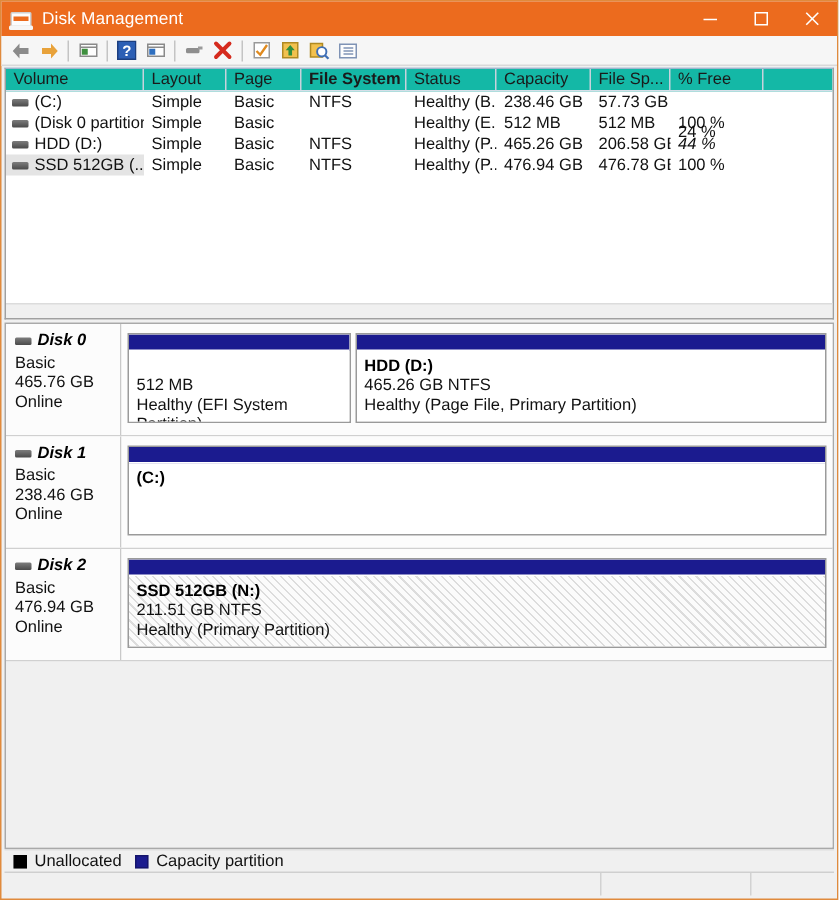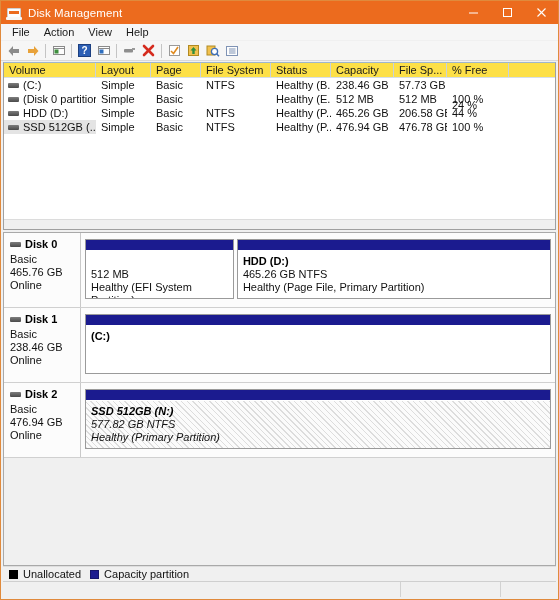--- a/index.html
+++ b/index.html
@@ -114,21 +114,21 @@
     border: 1px solid #a0a0a0;
     border-top: 1px solid #9fb6cd;
     display: flex;
     flex-direction: column;
     overflow: hidden;
     position: relative;
   }
   .lheader {
     display: flex;
     height: 15px;
-    background: #fde047;
+    background: #14b8a6;
     border-bottom: 1px solid #d6dfe8;
     flex: none;
   }
   .lheader .hcell {
     border-right: 1px solid #c8d2dc;
     padding-left: 5px;
     line-height: 14px;
     font-size: 11px;
     color: #1a1a1a;
     overflow: hidden;
@@ -192,20 +192,21 @@
     border-right: 1px solid #c9c9c9;
     padding: 5px 0 0 6px;
     background: #fcfcfc;
   }
   .disk-title {
     display: flex; align-items: center;
     font-weight: bold;
     font-size: 11px;
     color: #000;
     margin-bottom: 3px;
+    font-style: italic;
   }
   .disk-title .vol-icon { margin-right: 4px; }
   .disk-meta {
     font-size: 11px;
     color: #111;
     line-height: 13px;
   }
   .disk-parts {
     flex: 1;
     display: flex;
@@ -306,26 +307,20 @@
       </div>
       <div class="win-btn">
         <svg width="11" height="11" viewBox="0 0 11 11">
             <line x1="1.5" y1="1.5" x2="9.5" y2="9.5" stroke="#ffffff" stroke-width="1.1"></line>
             <line x1="9.5" y1="1.5" x2="1.5" y2="9.5" stroke="#ffffff" stroke-width="1.1"></line>
           </svg>
       </div>
     </div>
   </div>
 
-  <div class="menubar">
-    <div class="menu-item">File</div>
-    <div class="menu-item">Action</div>
-    <div class="menu-item">View</div>
-    <div class="menu-item">Help</div>
-  </div>
 
   <div class="toolbar">
     <div class="tb-btn">
       <svg width="14" height="12" viewBox="0 0 14 12">
         <path d="M6 1 L1.5 6 L6 11 L6 8 L12 8 L12 4 L6 4 Z" fill="#8b8b8b"></path>
       </svg>
     </div>
     <div class="tb-btn">
       <svg width="14" height="12" viewBox="0 0 14 12">
         <path d="M8 1 L12.5 6 L8 11 L8 8 L2 8 L2 4 L8 4 Z" fill="#e8a23a"></path>
@@ -394,21 +389,21 @@
         <line x1="4" y1="8" x2="10.5" y2="8" stroke="#7f93b5"></line>
       </svg>
     </div>
   </div>
 
   <div class="listpane">
     <div class="lheader" id="list-header">
         <div class="hcell" style="width: 92px;">Volume</div>
         <div class="hcell" style="width: 55px;">Layout</div>
         <div class="hcell" style="width: 50px;">Page</div>
-        <div class="hcell" style="width: 70px;">File System</div>
+        <div class="hcell" style="width: 70px; font-weight: bold;">File System</div>
         <div class="hcell" style="width: 60px;">Status</div>
         <div class="hcell" style="width: 63px;">Capacity</div>
         <div class="hcell" style="width: 53px;">File Sp...</div>
         <div class="hcell" style="width: 62px;">% Free</div>
         <div class="hcell" style="width: 50px;"></div>
       </div>
     <div class="lbody" id="list-body">
         <div class="lrow">
           <div class="cell cell-vol" style="width: 92px;">
             <span class="vol-icon"></span>
@@ -439,21 +434,21 @@
           <div class="cell cell-vol" style="width: 92px;">
             <span class="vol-icon"></span>
             <span class="vol-name">HDD (D:)</span>
           </div>
           <div class="cell" style="width: 55px;">Simple</div>
           <div class="cell" style="width: 50px;">Basic</div>
           <div class="cell" style="width: 70px;">NTFS</div>
           <div class="cell" style="width: 60px;">Healthy (P...</div>
           <div class="cell" style="width: 63px;">465.26 GB</div>
           <div class="cell" style="width: 53px;">206.58 GB</div>
-          <div class="cell" style="width: 62px;">44 %</div>
+          <div class="cell" style="width: 62px; font-style: italic;">44 %</div>
         </div>
         <div class="lrow sel">
           <div class="cell cell-vol" style="width: 92px;">
             <span class="vol-icon"></span>
             <span class="vol-name">SSD 512GB (...</span>
           </div>
           <div class="cell" style="width: 55px;">Simple</div>
           <div class="cell" style="width: 50px;">Basic</div>
           <div class="cell" style="width: 70px;">NTFS</div>
           <div class="cell" style="width: 60px;">Healthy (P...</div>
@@ -518,25 +513,25 @@
           <div class="disk-info">
             <div class="disk-title">
               <span class="vol-icon"></span>
               <span>Disk 2</span>
             </div>
             <div class="disk-meta">Basic</div>
             <div class="disk-meta">476.94 GB</div>
             <div class="disk-meta">Online</div>
           </div>
           <div class="disk-parts">
-            <div class="part" style="flex: 100 1 0px; font-style: italic;">
+            <div class="part" style="flex: 100 1 0px;">
               <div class="cap" style="background: rgb(27, 27, 143);"></div>
               <div class="pbody hatched">
                 <div class="pname">SSD 512GB  (N:)</div>
-                <div class="pline">577.82 GB NTFS</div>
+                <div class="pline">211.51 GB NTFS</div>
                 <div class="pline">Healthy (Primary Partition)</div>
               </div>
             </div>
           </div>
         </div>
       </div>
     <div class="graph-filler"></div>
   </div>
 
   <div class="legend" id="legend">

